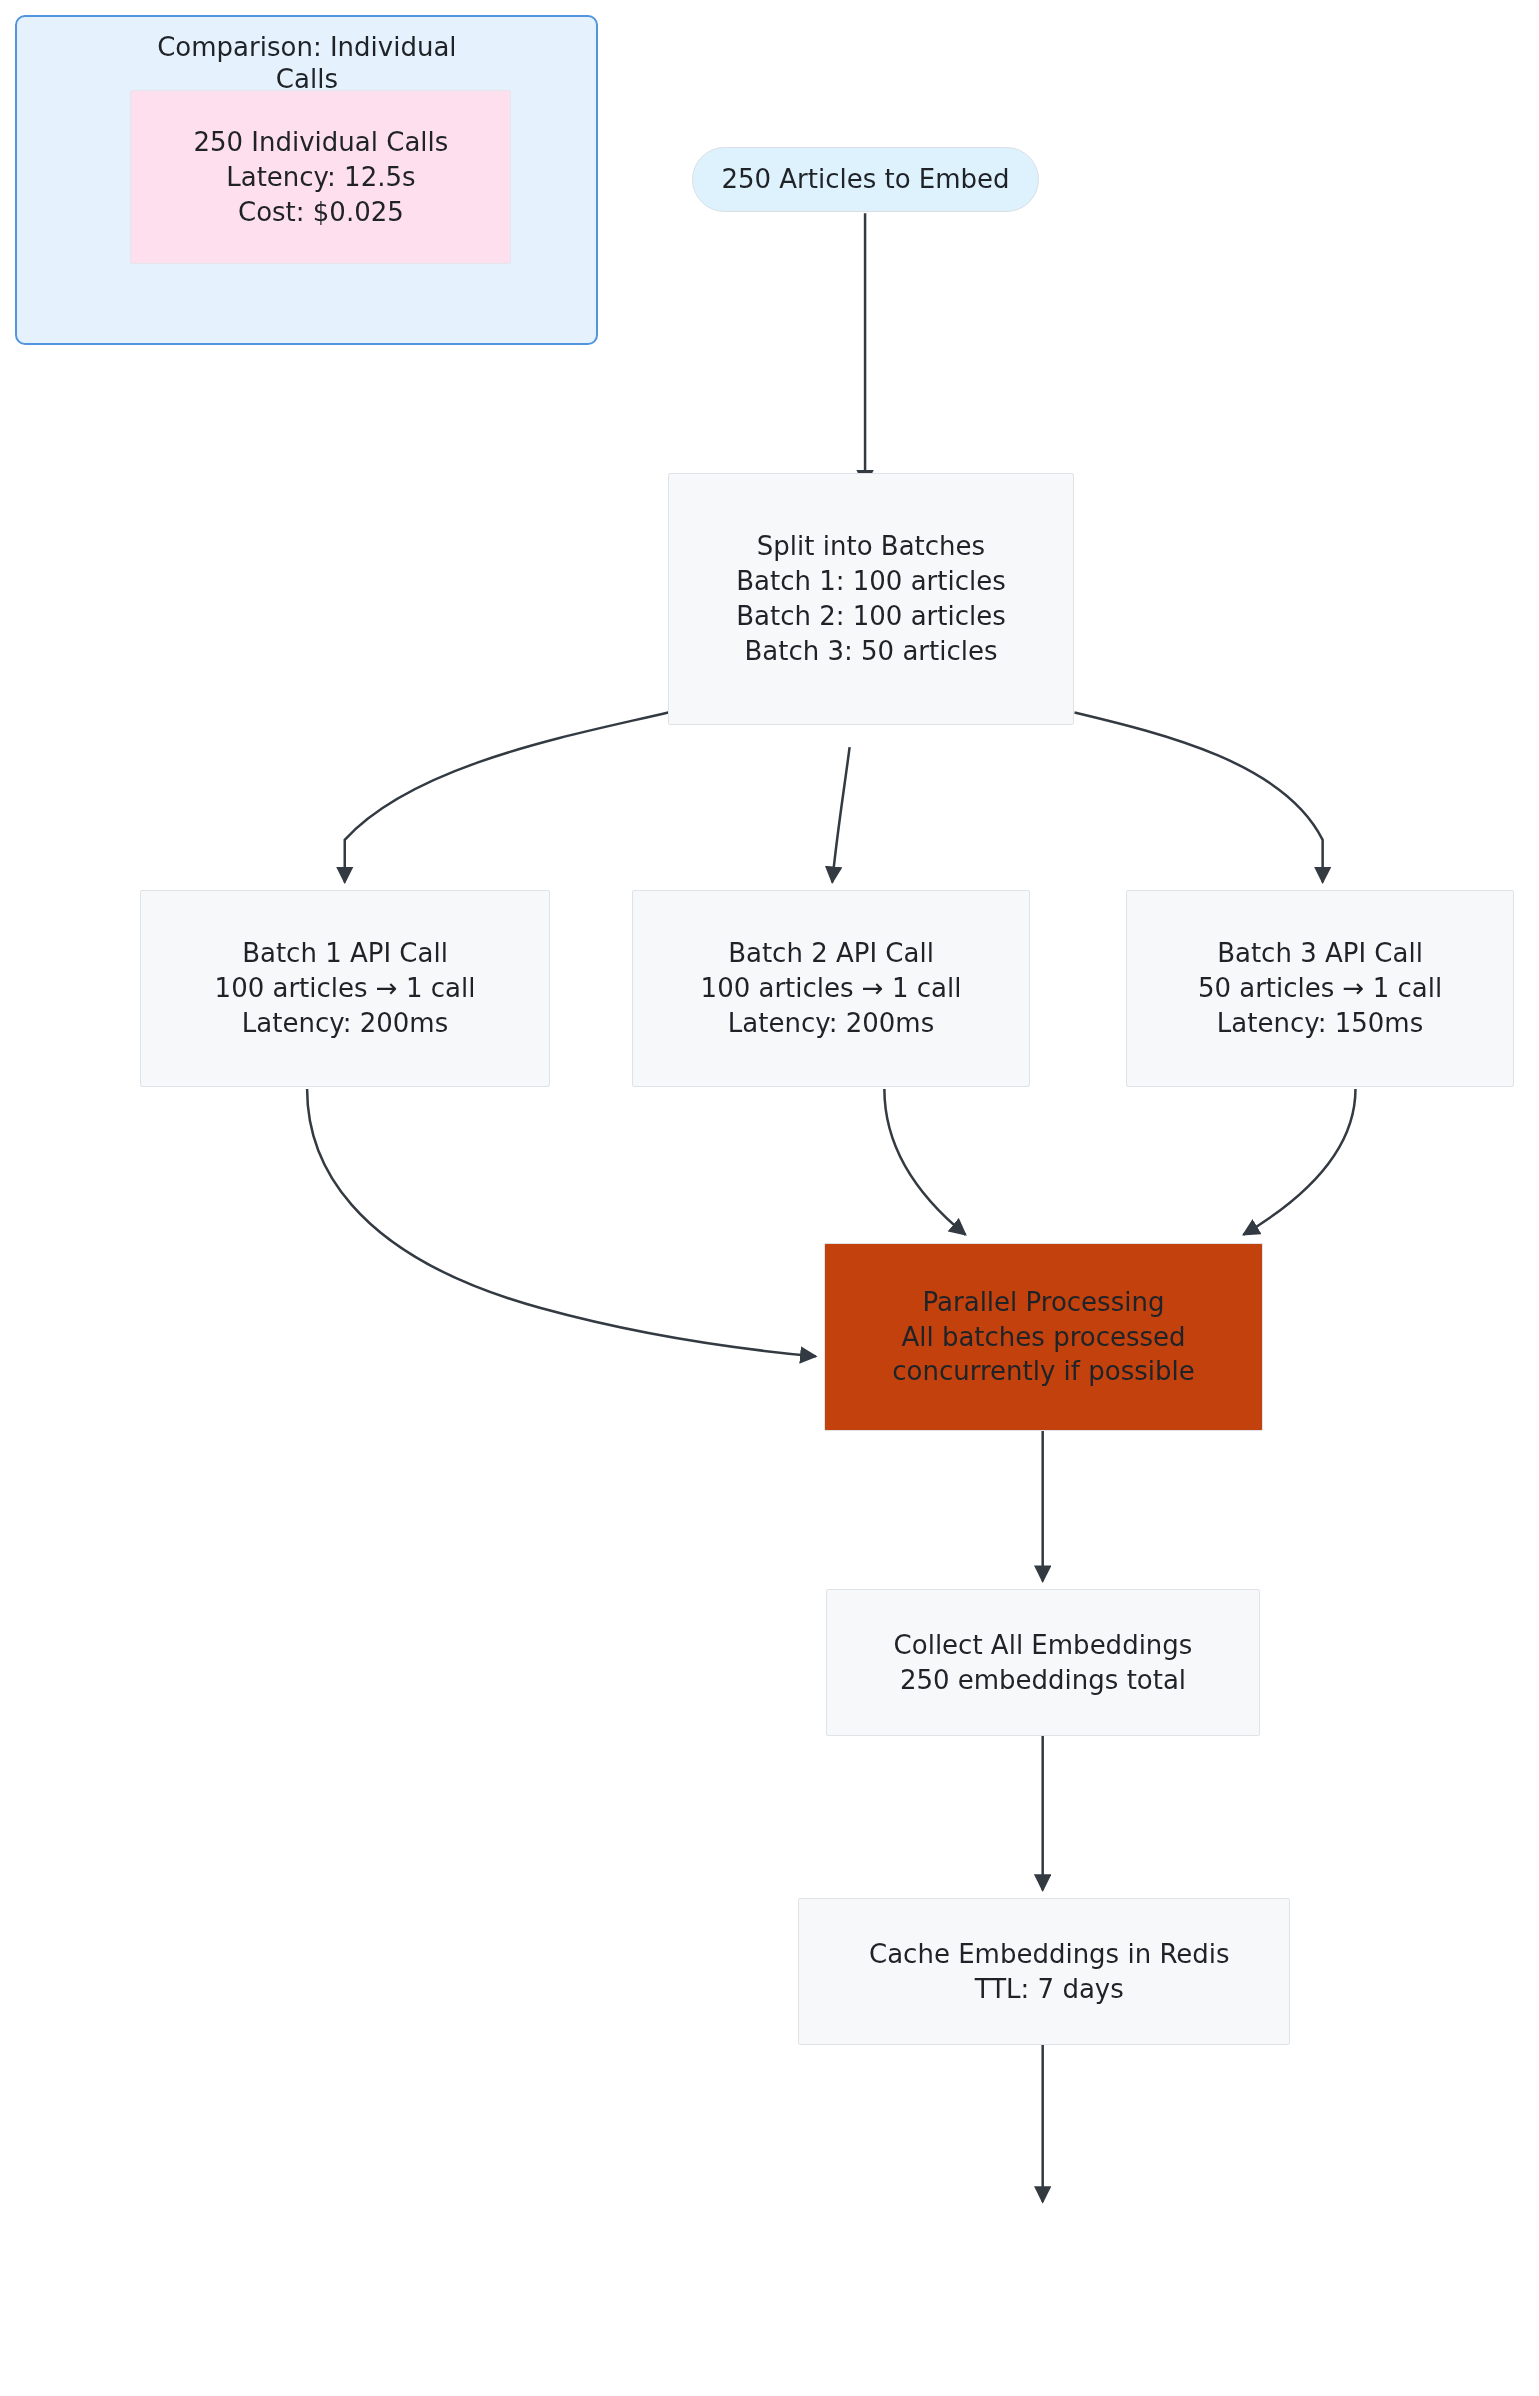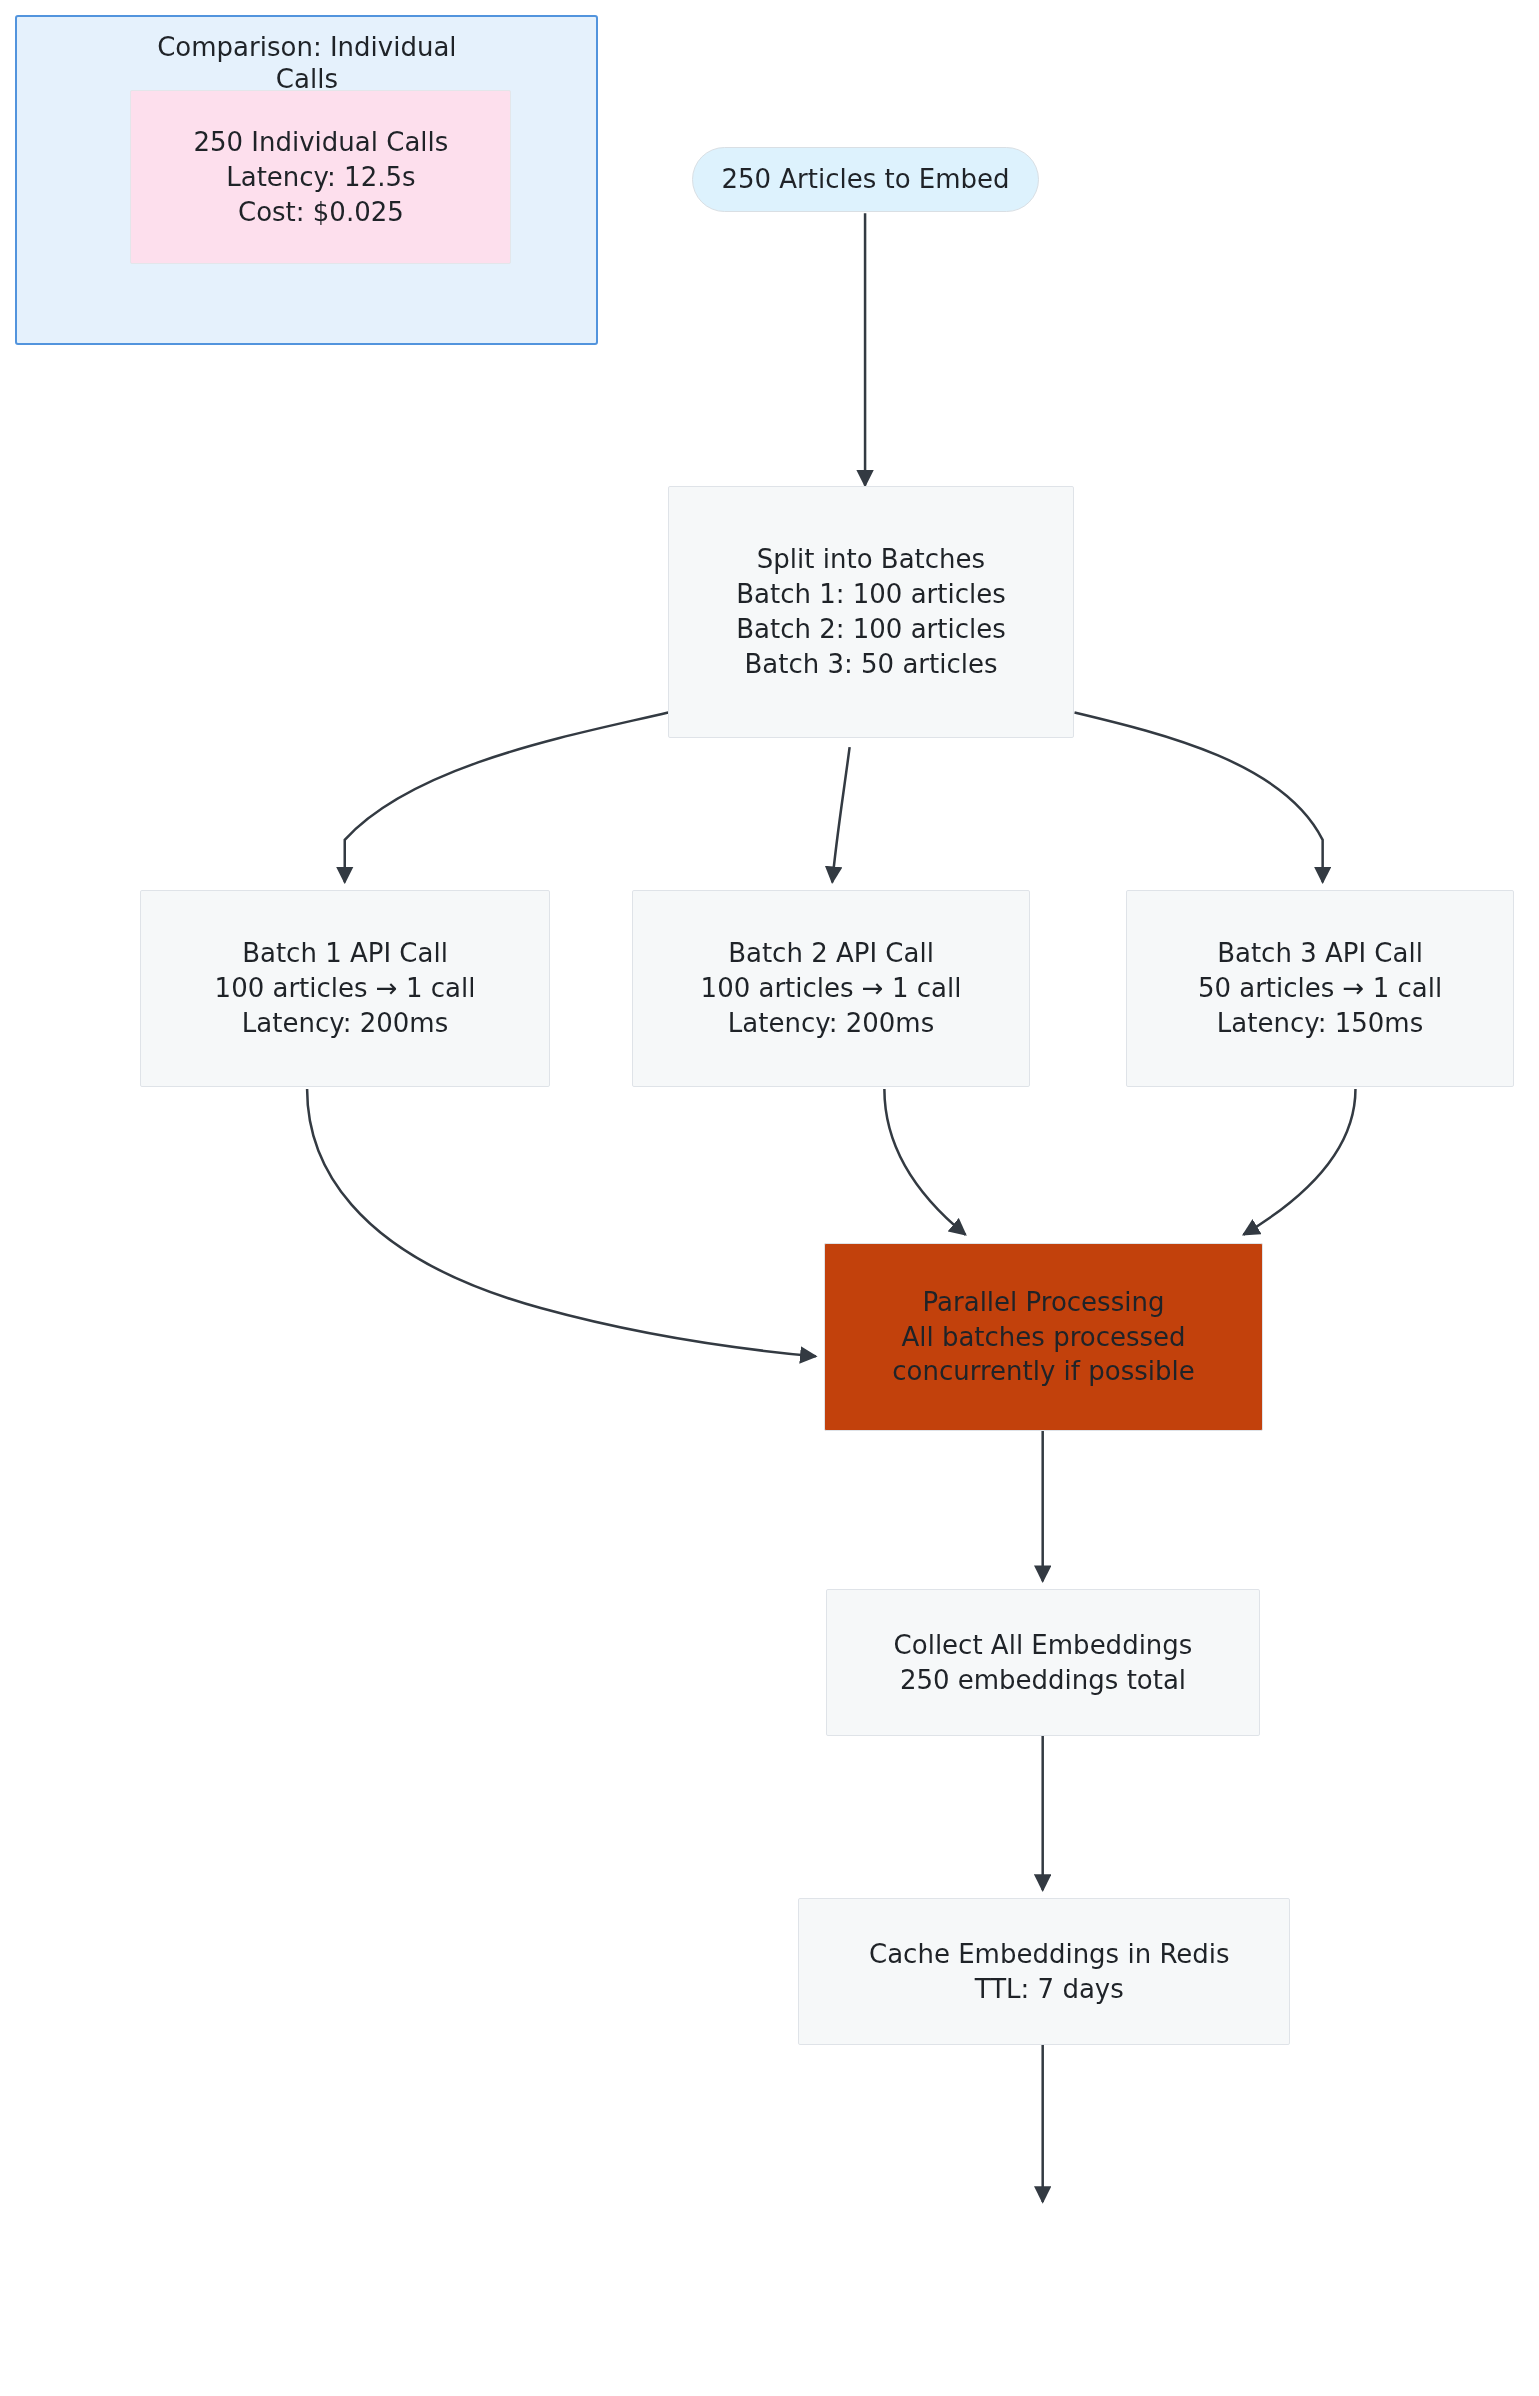--- a/index.html
+++ b/index.html
@@ -25,21 +25,21 @@
 
   
   .cluster {
     position: absolute;
     left: 15.4px;
     top: 15.4px;
     width: 583px;
     height: 330px;
     background: #e5f1fc;
     border: 2.9px solid #5294dd;
-    border-radius: 3px;
+    border-radius: 10px;
   }
   .cluster-title {
     position: absolute;
     left: 50%;
     transform: translateX(-50%);
     top: 13.5px;
     width: 328px;
     text-align: center;
     font-size: 26px;
     line-height: 1.25;
@@ -80,21 +80,21 @@
     border: 1.9px solid #e3e6ea;
   }
   .node.yellow {
     background: #c2410c;
     border: 1.9px solid #dfe3e8;
   }
 
   
   #node-individual-calls { left: 113px; top: 73px;  width: 381px; height: 174px; }
   #node-start            { left: 692px; top: 147px; width: 347px; height: 65px; justify-content: center;  }
-  #node-split            { left: 668px; top: 486px; width: 406px; height: 252px; }
+  #node-split            { left: 668px; top: 473px; width: 406px; height: 252px; }
   #node-batch1           { left: 140px; top: 890px; width: 410px; height: 197px; }
   #node-batch2           { left: 632px; top: 890px; width: 398px; height: 197px; }
   #node-batch3           { left: 1126px;top: 890px; width: 388px; height: 197px; }
   #node-parallel         { left: 824px; top: 1243px;width: 439px; height: 188px; }
   #node-collect          { left: 826px; top: 1589px;width: 434px; height: 147px; }
   #node-cache            { left: 798px; top: 1898px;width: 492px; height: 147px; padding-left: 28px; }
   #node-end              { left: 842px; top: 2210px;width: 396px; height: 174px; }
 </style>
 </head>
 <body>

